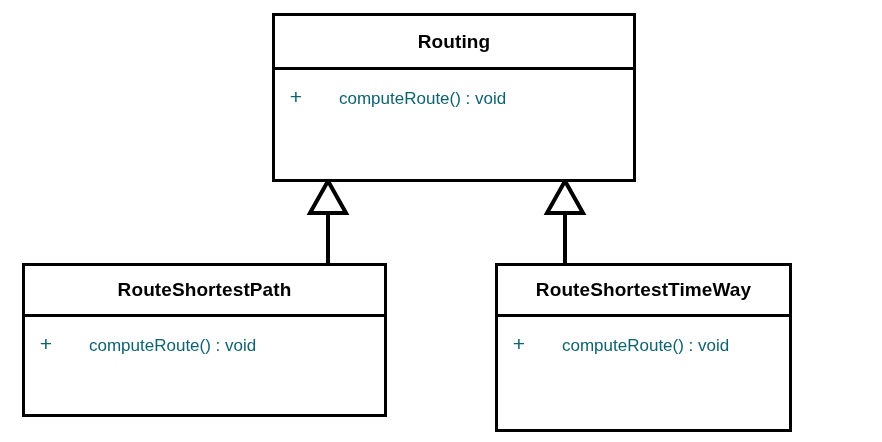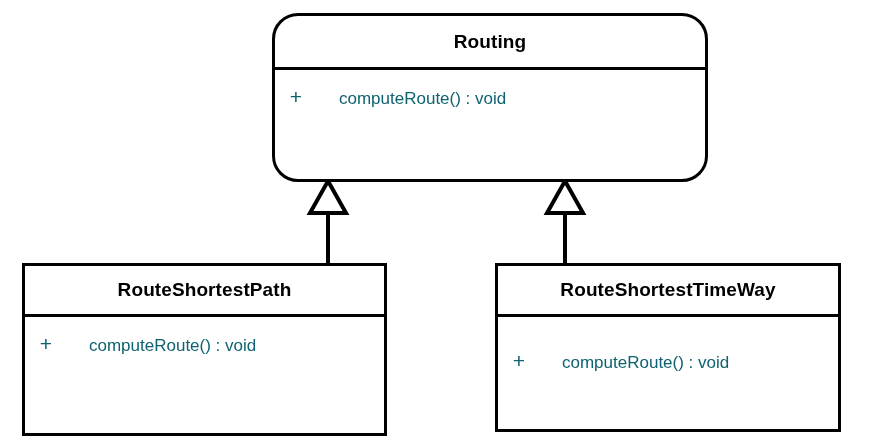--- a/index.html
+++ b/index.html
@@ -76,36 +76,34 @@
     font-family: "Liberation Sans", sans-serif;
     font-size: 17px;
     color: #0f6370;
     padding-left: 22px;
   }
 
   
   #class-routing {
     left: 272px;
     top: 13px;
-    width: 436px;
+    width: 364px;
     height: 169px;
-    border-radius: 26px;
   }
   #class-routeshortestpath {
     left: 22px;
     top: 263px;
     width: 365px;
-    height: 173px;
+    height: 154px;
   }
   #class-routeshortesttimeway {
     left: 495px;
     top: 263px;
-    width: 346px;
+    width: 297px;
     height: 169px;
-    gap: 17px;
   }
   #class-routeshortestpath .uml-name-compartment,
   #class-routeshortesttimeway .uml-name-compartment {
     height: 51px;
     flex: 0 0 51px;
   }
 </style>
 </head>
 <body>
 

